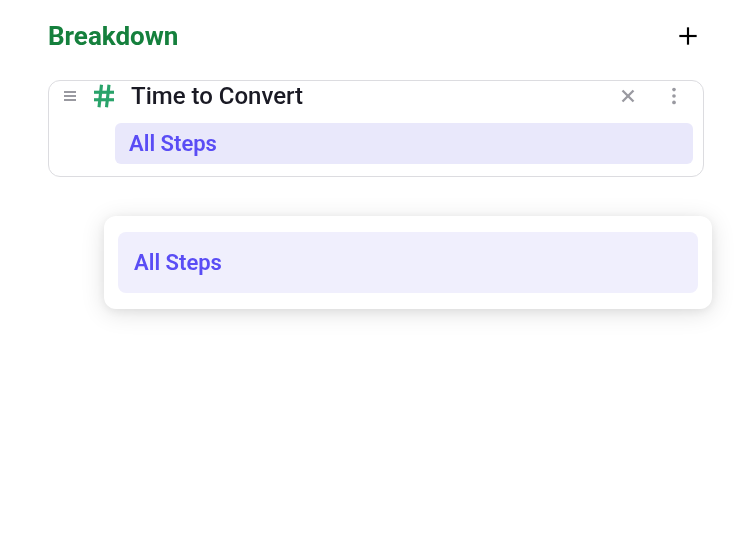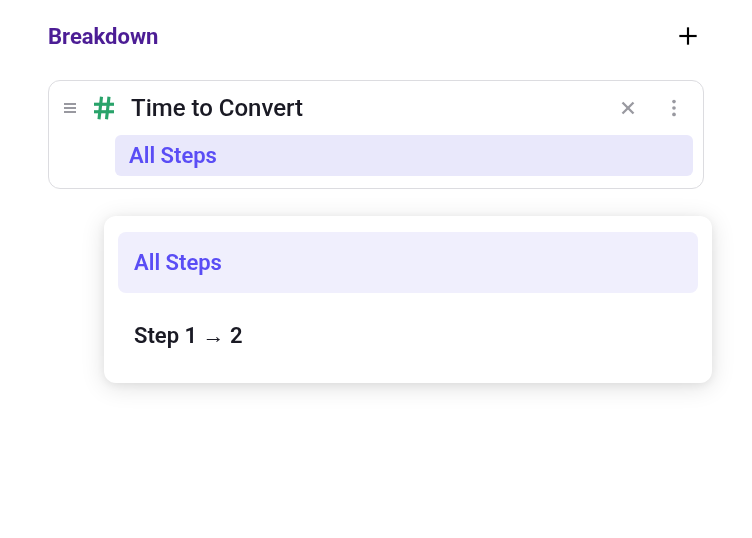--- a/index.html
+++ b/index.html
@@ -15,37 +15,37 @@
       position: relative;
       padding: 20px 48px;
     }
     .header {
       display: flex;
       justify-content: space-between;
       align-items: center;
       margin-bottom: 28px;
     }
     .header-title {
-      font-size: 22px;
+      font-size: 26px;
       font-weight: 700;
-      color: #4c1d95;
+      color: #15803d;
     }
     .plus-btn {
       width: 32px;
       height: 32px;
       display: flex;
       align-items: center;
       justify-content: center;
       cursor: pointer;
       color: #000000;
     }
     .card {
       border: 1px solid #dcdce0;
       border-radius: 12px;
-      padding: 12px 10px 12px 10px;
+      padding: 0 10px 12px 10px;
       background: #ffffff;
       position: relative;
     }
     .card-row {
       display: flex;
       align-items: center;
       gap: 12px;
       margin-bottom: 12px;
       padding-left: 4px;
     }
@@ -167,14 +167,13 @@
         <circle cx="12" cy="12" r="2"></circle>
         <circle cx="12" cy="19" r="2"></circle>
       </svg>
     </div>
   </div>
   <div class="selector-chip">All Steps</div>
 </div>
 
 <div class="dropdown">
   <div class="dropdown-item selected">All Steps</div>
-  <div class="dropdown-item">Step 1 → 2</div>
 </div>
 
 </body></html>

